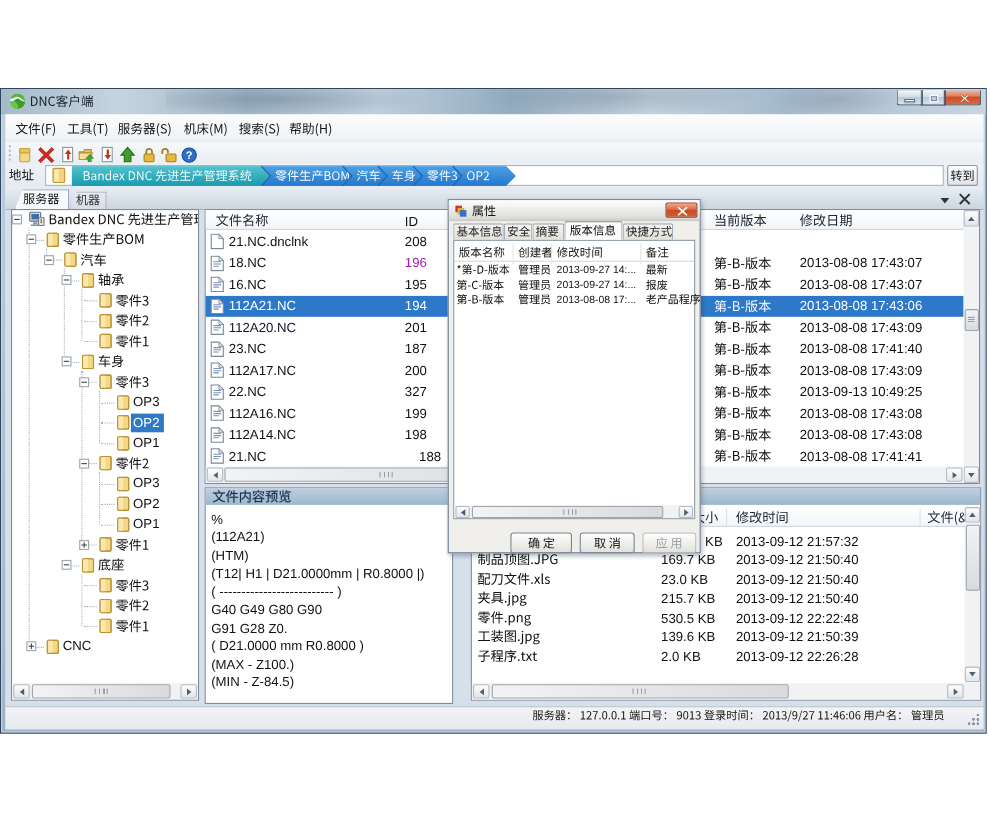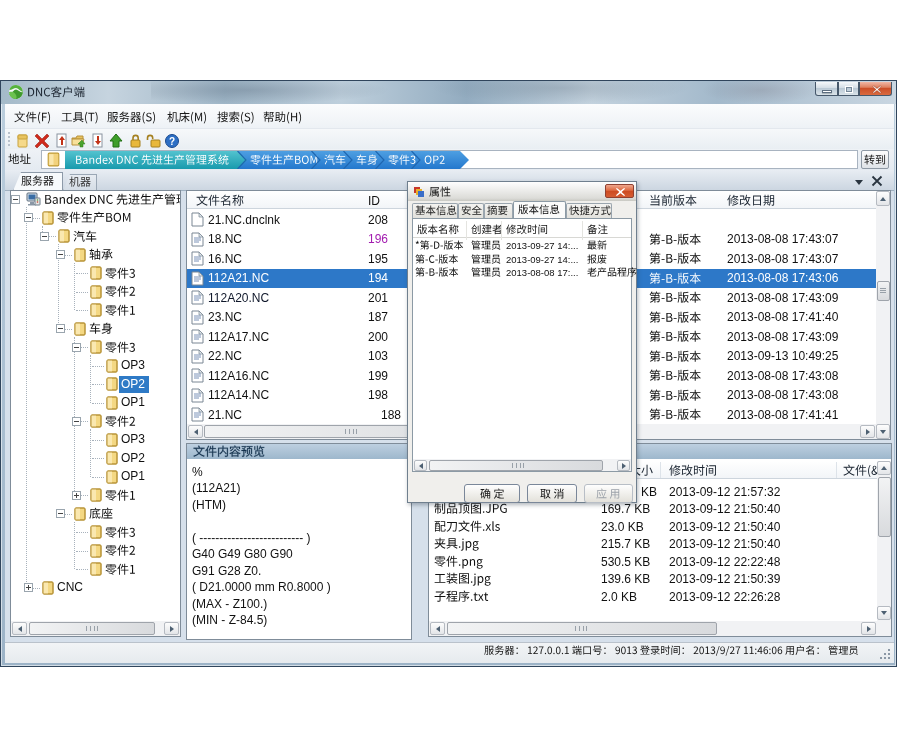--- a/index.html
+++ b/index.html
@@ -778,21 +778,21 @@
           <use href="#g672C" x="3.351"></use>
         </g>
       </svg>
 <div class="cell" style="left:722px;top:225.5px;color:#111">2013-08-08 17:43:09</div>
 <svg class="abs" style="left:186px;top:244.5px" width="13" height="15" viewBox="0 0 13 15">
         <path d="M1 1 h7 l4 4 v9 h-11 z" fill="#fff" stroke="#7a8794"></path>
         <path d="M8 1 l4 4 h-4 z" fill="#dfe5ea" stroke="#7a8794" stroke-width="0.7"></path>
         <path d="M3 6 h7 M3 8 h7 M3 10 h5" stroke="#7a92b8" stroke-width="1"></path>
       </svg>
 <div class="cell" style="left:203px;top:245.0px;color:#111">22.NC</div>
-<div class="cell" style="left:363px;top:245.0px;color:#111">103</div>
+<div class="cell" style="left:363px;top:245.0px;color:#111">327</div>
 <svg style="position:absolute;left:644.0px;top:244.6px;overflow:visible;" width="52.2" height="15.6">
         <g fill="#111" transform="translate(0,11.76) scale(12)">
           <use href="#g7B2C" x="0"></use>
           <use href="#g2D" x="1"></use>
           <use href="#g42" x="1.347"></use>
           <use href="#g2D" x="2.004"></use>
           <use href="#g7248" x="2.351"></use>
           <use href="#g672C" x="3.351"></use>
         </g>
       </svg>
@@ -885,20 +885,21 @@
           <use href="#g4EF6" x="1"></use>
           <use href="#g5185" x="2"></use>
           <use href="#g5BB9" x="3"></use>
           <use href="#g9884" x="4"></use>
           <use href="#g89C8" x="5"></use>
         </g>
       </svg>
 <div class="cell" style="left:187px;top:360.5px">%</div>
 <div class="cell" style="left:187px;top:377.0px">(112A21)</div>
 <div class="cell" style="left:187px;top:393.5px">(HTM)</div>
+<div class="cell" style="left:187px;top:410.0px">(T12| H1 | D21.0000mm | R0.8000 |)</div>
 <div class="cell" style="left:187px;top:426.5px">( -------------------------- )</div>
 <div class="cell" style="left:187px;top:443.0px">G40 G49 G80 G90</div>
 <div class="cell" style="left:187px;top:459.5px">G91 G28 Z0.</div>
 <div class="cell" style="left:187px;top:476.0px">( D21.0000 mm R0.8000 )</div>
 <div class="cell" style="left:187px;top:492.5px">(MAX - Z100.)</div>
 <div class="cell" style="left:187px;top:509.0px">(MIN - Z-84.5)</div>
 <div class="panel" style="left:423px;top:339px;width:464px;height:194px"></div>
 <div class="abs" style="left:424px;top:340px;width:462px;height:15px;background:linear-gradient(180deg,#bdcfe0,#9db7cc)"></div>
 <svg style="position:absolute;left:430.0px;top:340.1px;overflow:visible;" width="48.0" height="15.6">
         <g fill="#16344f" stroke="#16344f" stroke-width="0.0180" transform="translate(0,11.76) scale(12)">

